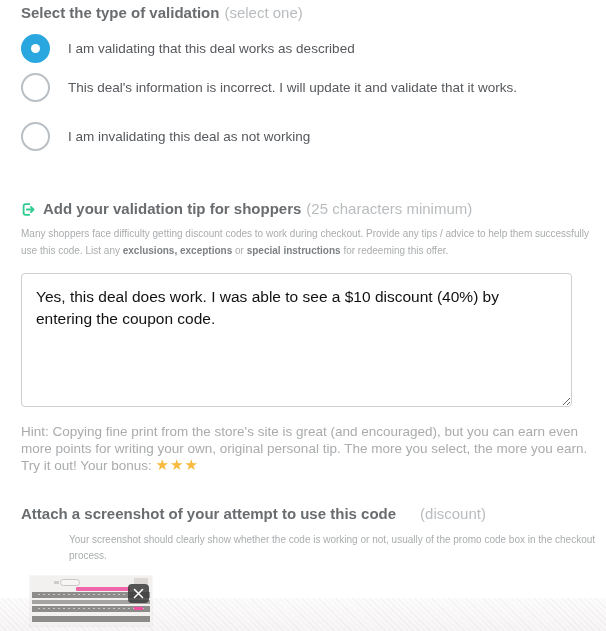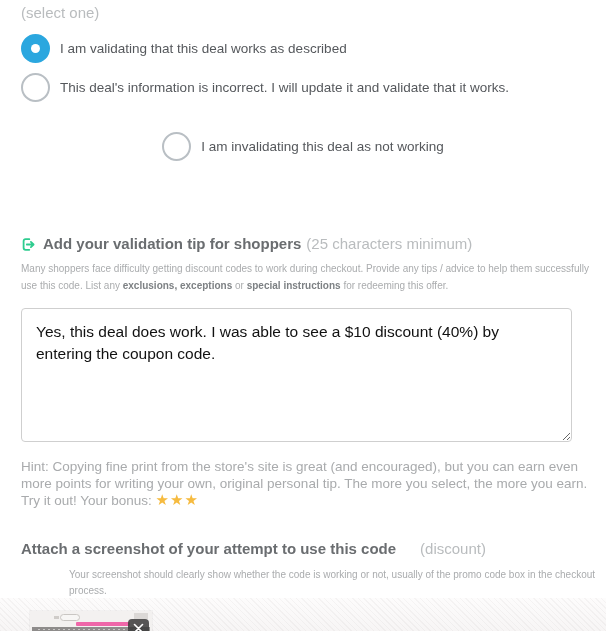--- a/index.html
+++ b/index.html
@@ -5,32 +5,32 @@
   * { margin:0; padding:0; box-sizing:border-box; }
   html,body { width:606px; height:631px; background:#ffffff; overflow:hidden;
               font-family:"Liberation Sans","DejaVu Sans",sans-serif; }
   .page { position:relative; width:606px; height:631px; padding:4px 21px 0; }
 
   
   .section-heading { font-size:15px; font-weight:bold; color:#6a6d70; line-height:18px; display:flex; align-items:center; gap:5px; }
   .heading-note { font-weight:normal; color:#b9bcbe; }
 
   
-  .radio-row { display:flex; align-items:center; cursor:pointer; }
+  .radio-row { display:flex; align-items:center; cursor:pointer;gap:8px; }
   .radio-row.r1 { margin-top:12px; }
   .radio-row.r2 { margin-top:10px; }
-  .radio-row.r3 { margin-top:30px;justify-content:center; }
+  .radio-row.r3 { margin-top:20px; }
   .radio-circle { width:29px; height:29px; border-radius:50%; border:2px solid #b9bfc4;
                   background:#fff; flex:0 0 29px; display:flex; align-items:center; justify-content:center; }
   .radio-circle.selected { background:#2ba7df; border-color:#2ba7df; }
   .radio-dot { width:9px; height:9px; border-radius:50%; background:#fff; display:none; }
   .radio-circle.selected .radio-dot { display:block; }
   .radio-label { margin-left:10px; font-size:13.5px; color:#55585c; }
 
-  .tip-heading { margin-top:74px; }
+  .tip-heading { margin-top:49px; }
   .tip-icon { display:inline-flex; margin-right:2px; }
 
   .gray-para { margin-top:8px; width:573px; font-size:10px; line-height:16.5px; color:#aaacae; }
   .gray-para b { color:#7d8184; }
 
   textarea.tip-input { display:block; margin-top:14px; width:551px; height:134px;
     border:1px solid #cfcfcf; border-radius:4px; padding:12px 14px;
     font-family:"Liberation Sans","DejaVu Sans",sans-serif; font-size:15.5px; line-height:22px;
     color:#111; resize:both; outline:none; }
 
@@ -65,20 +65,21 @@
   .thumb-remove { position:absolute; top:8px; right:3px; width:21px; height:19px; border:none;
     background:rgba(58,58,58,0.85); border-radius:4px; cursor:pointer;
     display:flex; align-items:center; justify-content:center; padding:0; }
 </style>
 </head>
 <body>
 
 <div class="page">
 
   <div class="section-heading">
+    <span>Select the type of validation</span>
     <span class="heading-note">(select one)</span>
   </div>
 
   <div class="radio-row r1">
     <span class="radio-circle selected">
         <span class="radio-dot"></span>
       </span>
     <span class="radio-label">I am validating that this deal works as described</span>
   </div>
 

